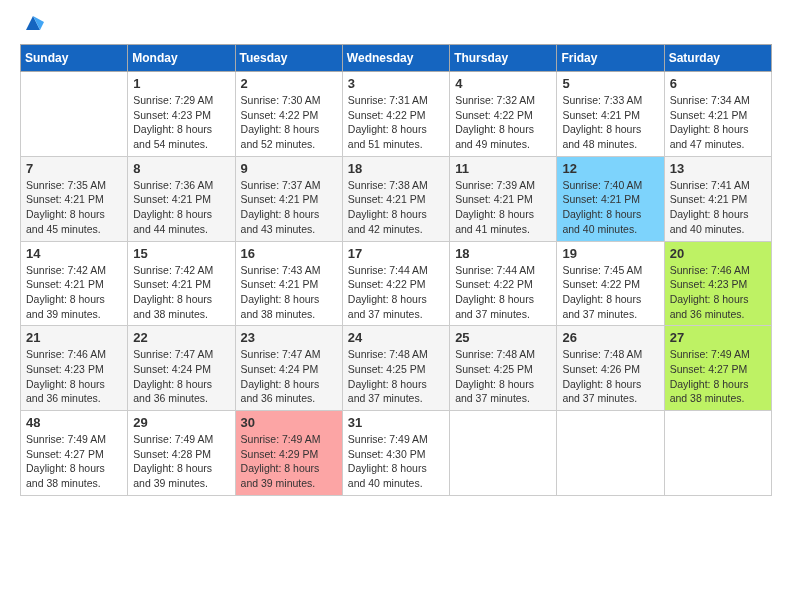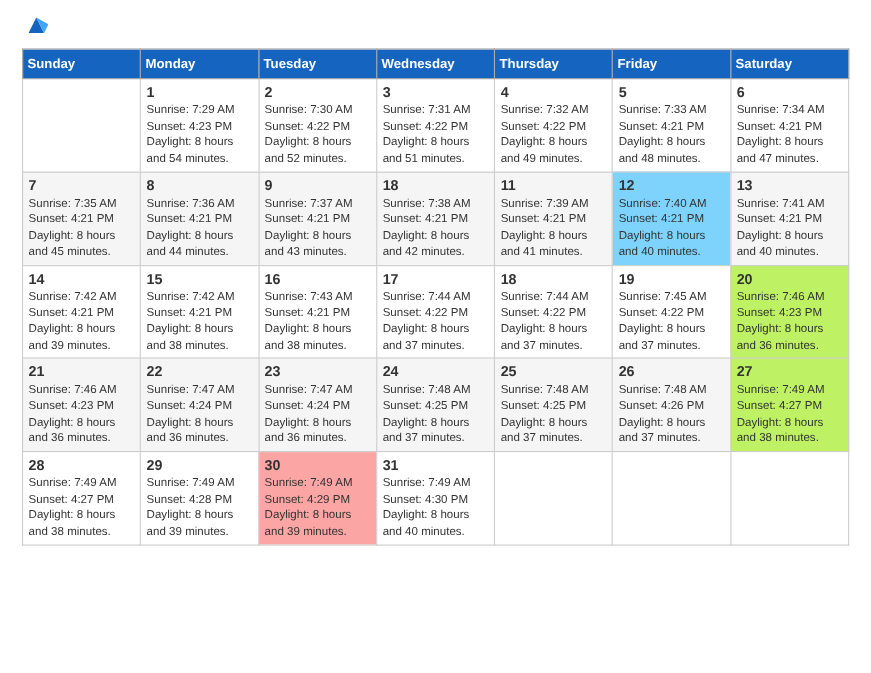--- a/index.html
+++ b/index.html
@@ -282,21 +282,21 @@
         </td>
         <td style="background: #bef264;">
           <span class="day-num">27</span>
         <div class="day-info">
           Sunrise: 7:49 AM<br>Sunset: 4:27 PM<br>Daylight: 8 hours and 38 minutes.
         </div>
         </td>
       </tr>
       <tr>
         <td style="background: rgb(255, 255, 255);">
-          <span class="day-num">28</span>
+          <span class="day-num">48</span>
         <div class="day-info">
           Sunrise: 7:49 AM<br>Sunset: 4:27 PM<br>Daylight: 8 hours and 38 minutes.
         </div>
         </td>
         <td style="background: rgb(255, 255, 255);">
           <span class="day-num">29</span>
         <div class="day-info">
           Sunrise: 7:49 AM<br>Sunset: 4:28 PM<br>Daylight: 8 hours and 39 minutes.
         </div>
         </td>

